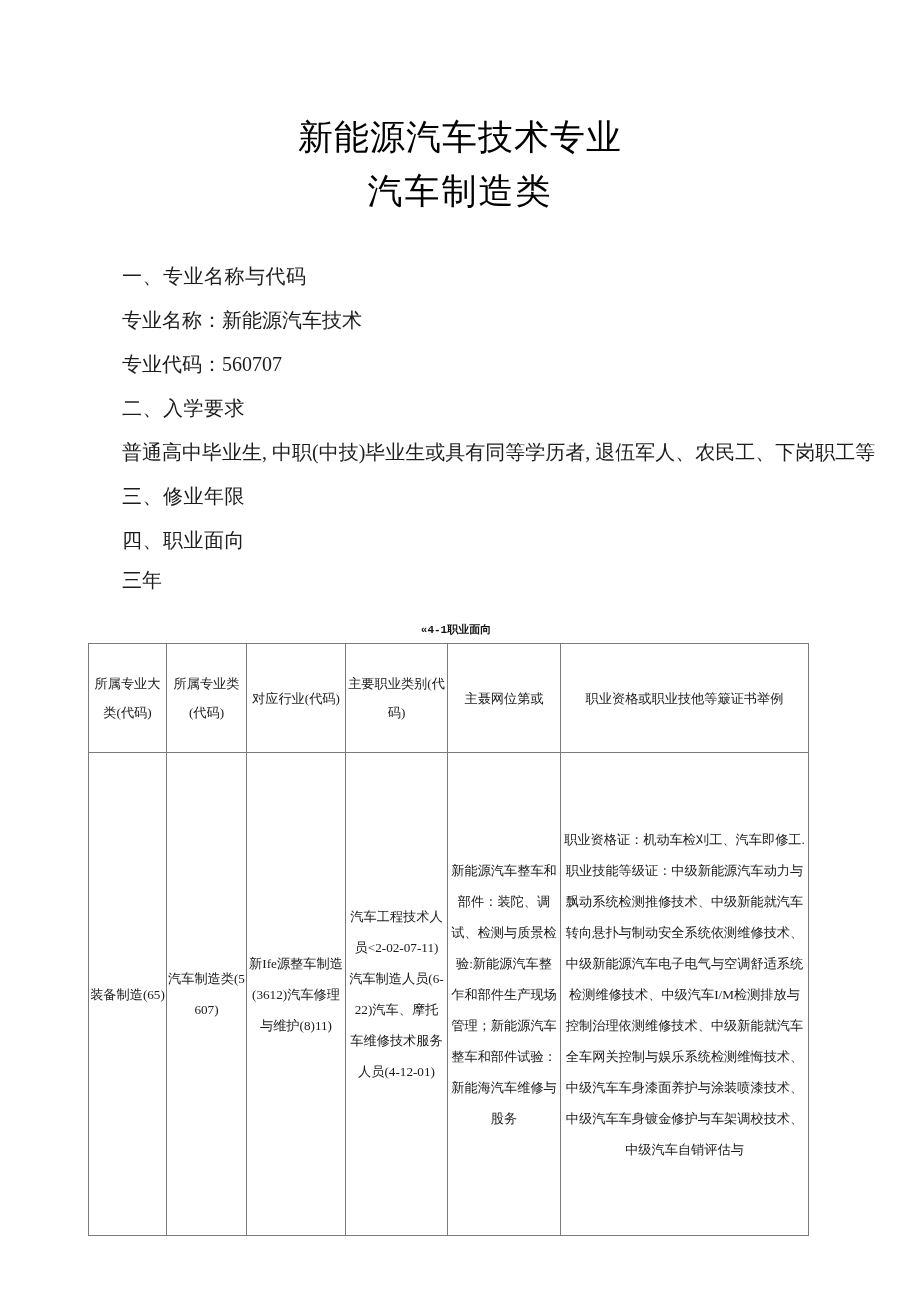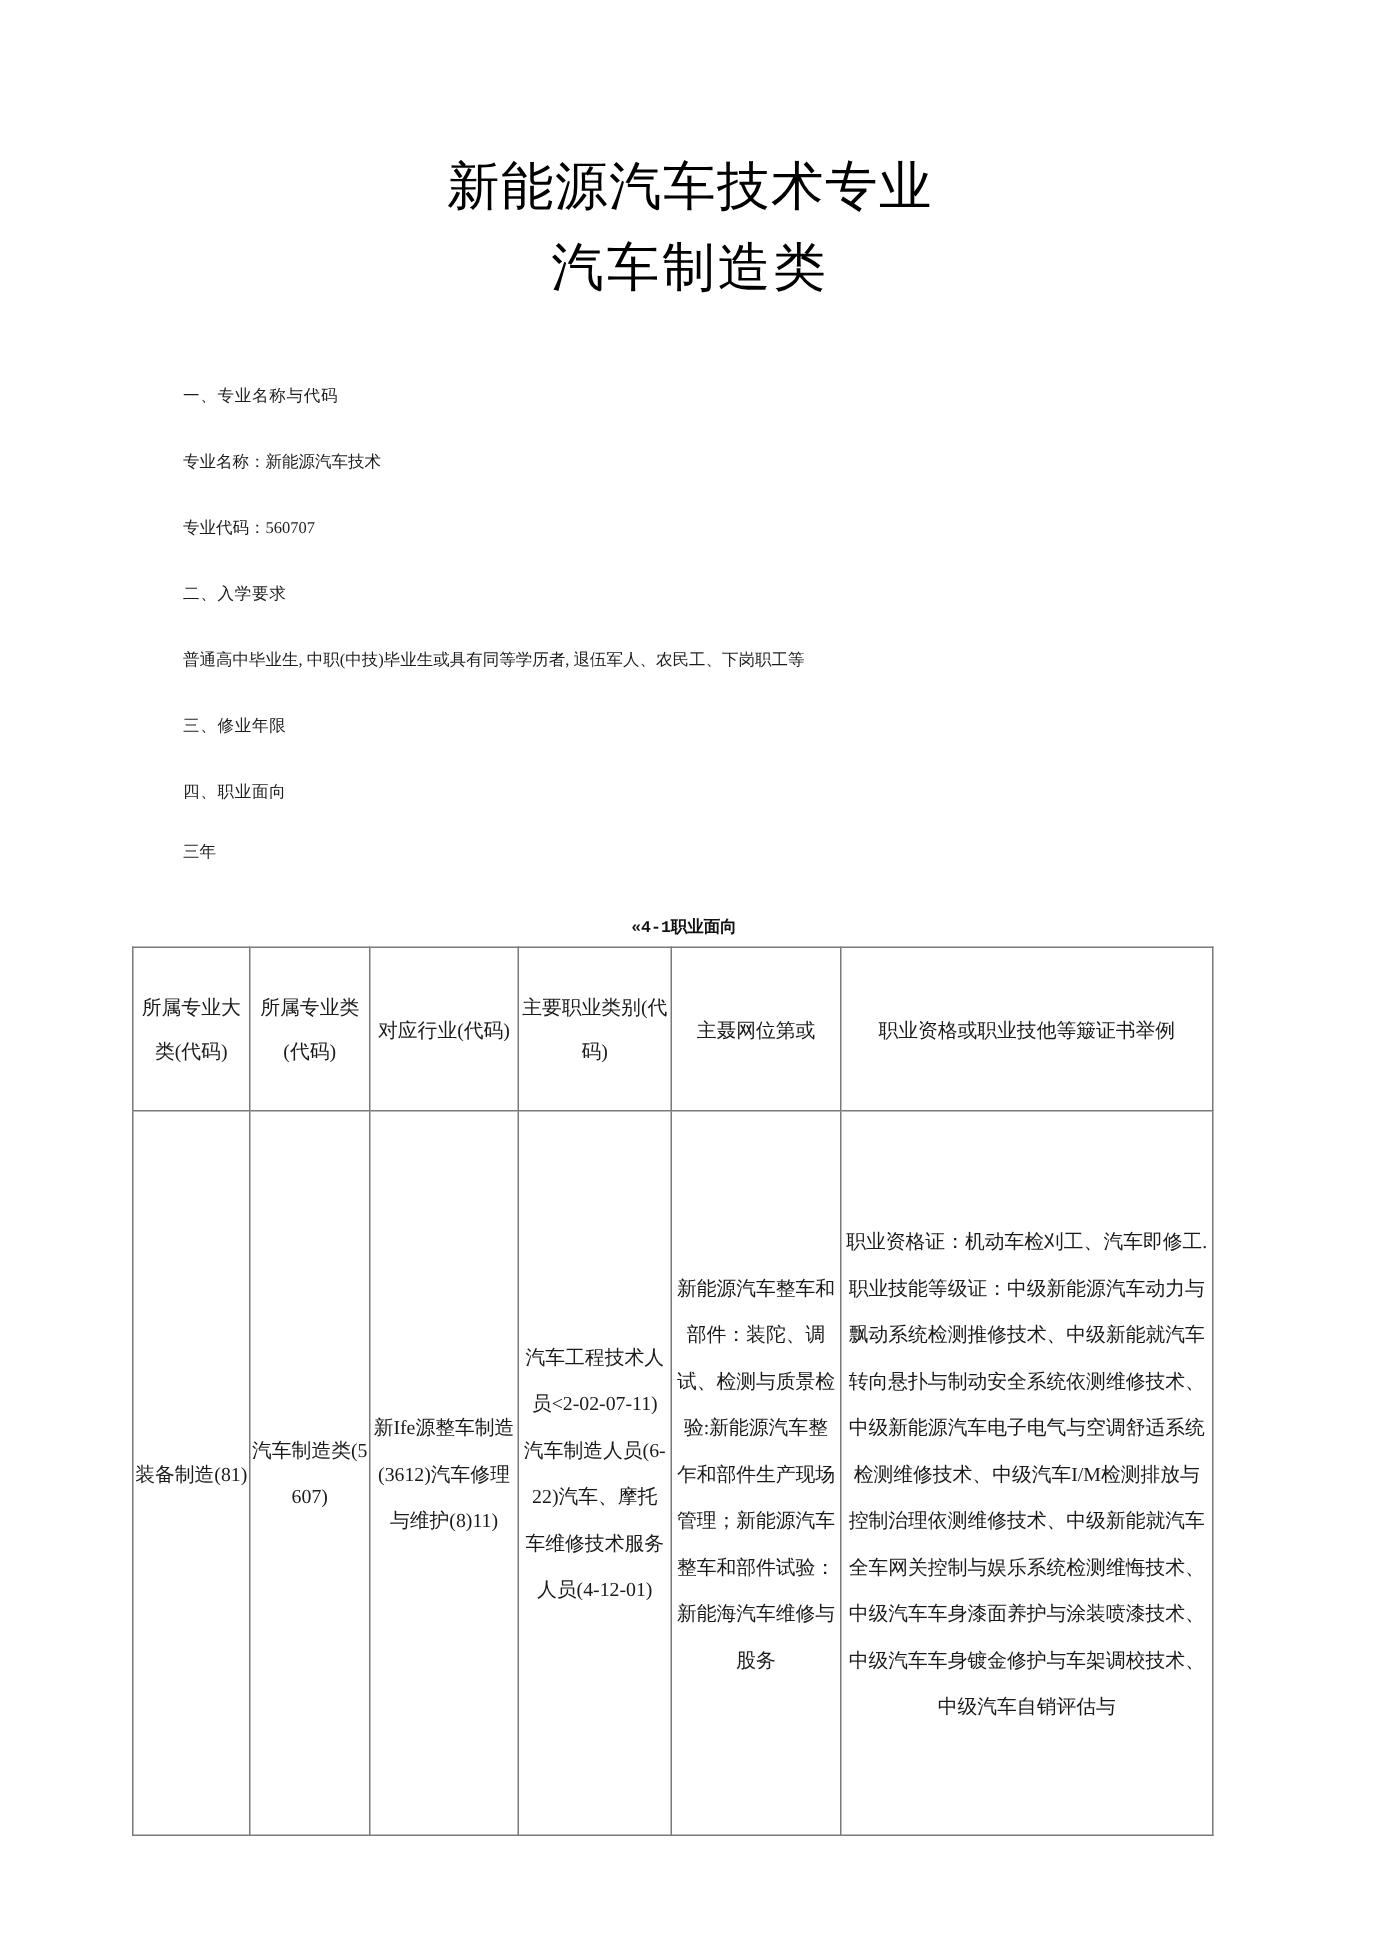--- a/index.html
+++ b/index.html
@@ -18,21 +18,21 @@
   }
 
   .page {
     position: absolute;
     inset: 0;
     padding: 0;
   }
 
   
   .doc-title {
-    margin: 0;
+    margin: 12px;
     padding-top: 98px;
     text-align: center;
     font-family: "DejaVu Sans", "Liberation Sans", sans-serif;
     font-weight: 400;
     font-size: 35px;
     line-height: 54px;
     letter-spacing: 1px;
     color: #000;
   }
   .doc-title .line {
@@ -42,21 +42,21 @@
     letter-spacing: 2px;
   }
 
   
   .body-block {
     margin-top: 48px;
     padding-left: 122px;
     padding-right: 110px;
   }
   .para {
-    font-size: 11px;
+    font-size: 20px;
     line-height: 20px;
     margin: 0 0 24px 0;
     color: #1c1c1c;
     white-space: nowrap;
   }
   .para.heading {
     letter-spacing: 0.5px;
   }
   .para.last {
     margin-bottom: 20px;
@@ -150,21 +150,21 @@
           <td class="col-1">所属专业大类(代码)</td>
           <td class="col-2">所属专业类(代码)</td>
           <td class="col-3">对应行业(代码)</td>
           <td class="col-4">主要职业类别(代码)</td>
           <td class="col-5">主聂网位第或</td>
           <td class="col-6">职业资格或职业技他等簸证书举例</td>
         </tr>
       </thead>
       <tbody>
         <tr>
-          <td class="col-1 cell-body">装备制造(81)</td>
+          <td class="col-1 cell-body">装备制造(65)</td>
           <td class="col-2 cell-body">汽车制造类(5607)</td>
           <td class="col-3 cell-body">新Ife源整车制造(3612)汽车修理与维护(8)11)</td>
           <td class="col-4 cell-body">汽车工程技术人员&lt;2-02-07-11)汽车制造人员(6-22)汽车、摩托车维修技术服务人员(4-12-01)</td>
           <td class="col-5 cell-body">新能源汽车整车和部件：装陀、调试、检测与质景检验:新能源汽车整乍和部件生产现场管理；新能源汽车整车和部件试验：新能海汽车维修与股务</td>
           <td class="col-6 cell-body">职业资格证：机动车检刈工、汽车即修工.职业技能等级证：中级新能源汽车动力与飘动系统检测推修技术、中级新能就汽车转向悬扑与制动安全系统依测维修技术、中级新能源汽车电子电气与空调舒适系统检测维修技术、中级汽车I/M检测排放与控制治理依测维修技术、中级新能就汽车全车网关控制与娱乐系统检测维悔技术、中级汽车车身漆面养护与涂装喷漆技术、中级汽车车身镀金修护与车架调校技术、中级汽车自销评估与</td>
         </tr>
       </tbody>
     </table>
   </div>
 

